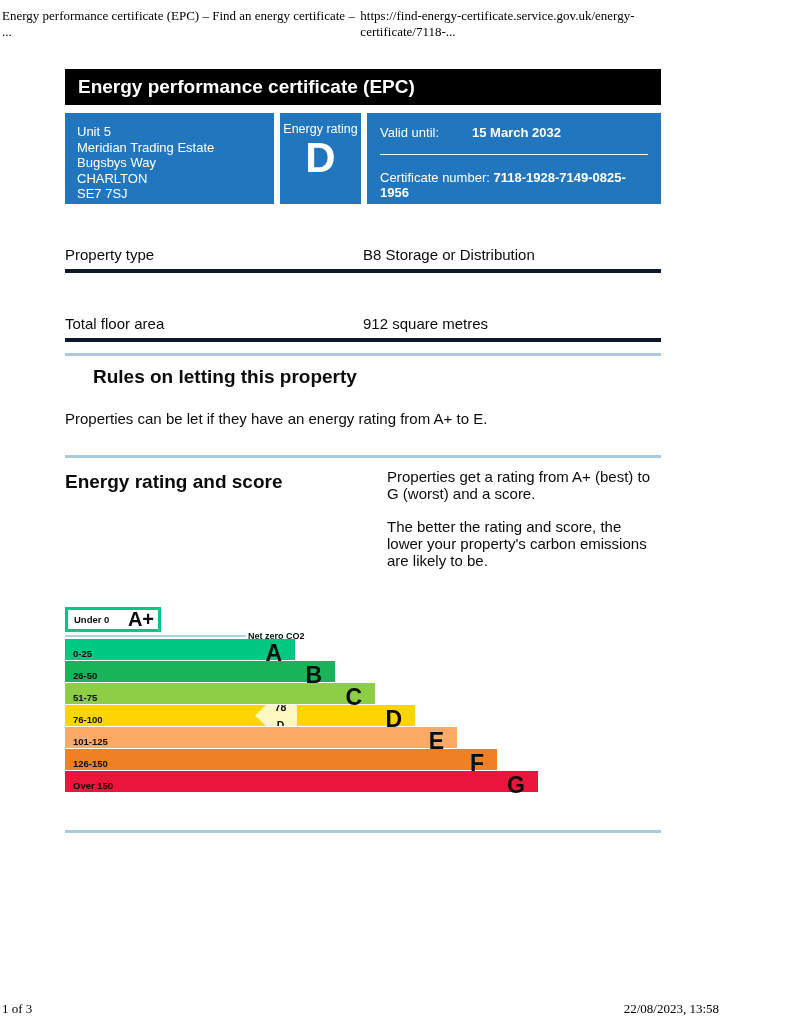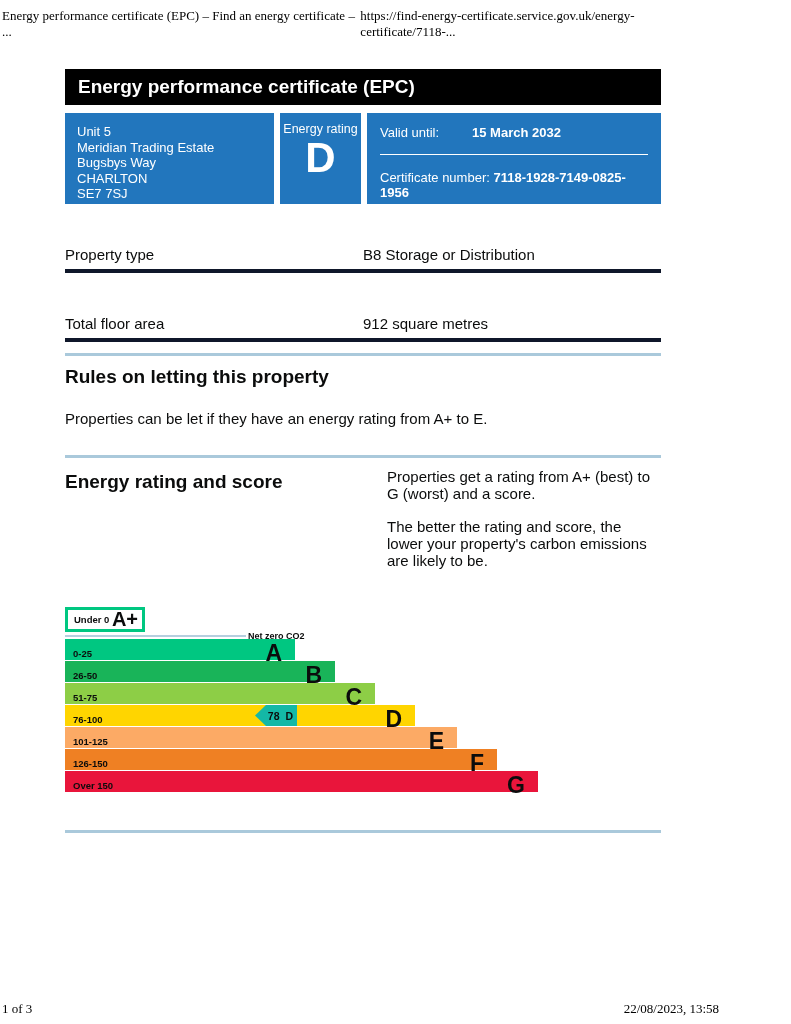--- a/index.html
+++ b/index.html
@@ -34,21 +34,21 @@
   .property-table { margin-top:24px; }
   .table-row { display:flex; font-size:15px; padding:5px 0 6px; border-bottom:4px solid #0f172a;margin-top:37px; }
   .table-label { width:298px; }
 
   .divider { height:3px; background:#aac9db; }
   .divider-1 { margin-top:11px; }
   .divider-2 { margin-top:28px; }
   .divider-3 { margin-top:37px; }
 
   h2 { font-size:19px; font-weight:bold; }
-  .rules-heading { margin-top:10px; }
+  .rules-heading { margin-top:10px;margin-left:28px; }
   .rules-body { font-size:15px; margin-top:22px; }
 
   .rating-section { display:flex; margin-top:10px; }
   .col-left { width:322px; }
   .col-left h2 { margin-top:3px; }
   .current-rating { font-size:15px; margin-top:21px; }
   .col-right { flex:1; font-size:15px; line-height:17px; }
   .col-right p + p { margin-top:16px; }
 
   .chart { position:relative; margin-top:9px; height:186px; }
@@ -143,21 +143,21 @@
     <div class="col-left">
       <h2>Energy rating and score</h2>
     </div>
     <div class="col-right">
       <p>Properties get a rating from A+ (best) to G (worst) and a score.</p>
       <p>The better the rating and score, the lower your property's carbon emissions are likely to be.</p>
     </div>
   </section>
 
   <div class="chart">
-    <div class="aplus-box" style="width: 80px; border-color: rgb(0, 199, 129); margin-top: 38px;">
+    <div class="aplus-box" style="width: 96px; border-color: rgb(0, 199, 129); margin-top: 38px;">
       <span class="band-range">Under 0</span>
       <span class="aplus-letter">A+</span>
     </div>
     <div class="netzero-row">
       <span class="netzero-line"></span>
       <span class="netzero-label">Net zero CO2</span>
     </div>
     <div>
       <div class="band" style="width: 230px; background: rgb(0, 199, 129);">
         <span class="band-range">0-25</span>
@@ -181,21 +181,21 @@
       </div>
       <div class="band" style="width: 432px; background: rgb(239, 128, 35);">
         <span class="band-range">126-150</span>
         <span class="band-letter">F</span>
       </div>
       <div class="band" style="width: 473px; background: rgb(233, 21, 59);">
         <span class="band-range">Over 150</span>
         <span class="band-letter">G</span>
       </div>
     </div>
-    <div class="indicator" style="background: #14b8a6;">
+    <div class="indicator" style="background: #fef9c3; flex-direction: column;">
       <span>78</span>
       <span>D</span>
     </div>
   </div>
 
   <div class="divider divider-3"></div>
 
 </main>
 
 <footer class="print-footer">

